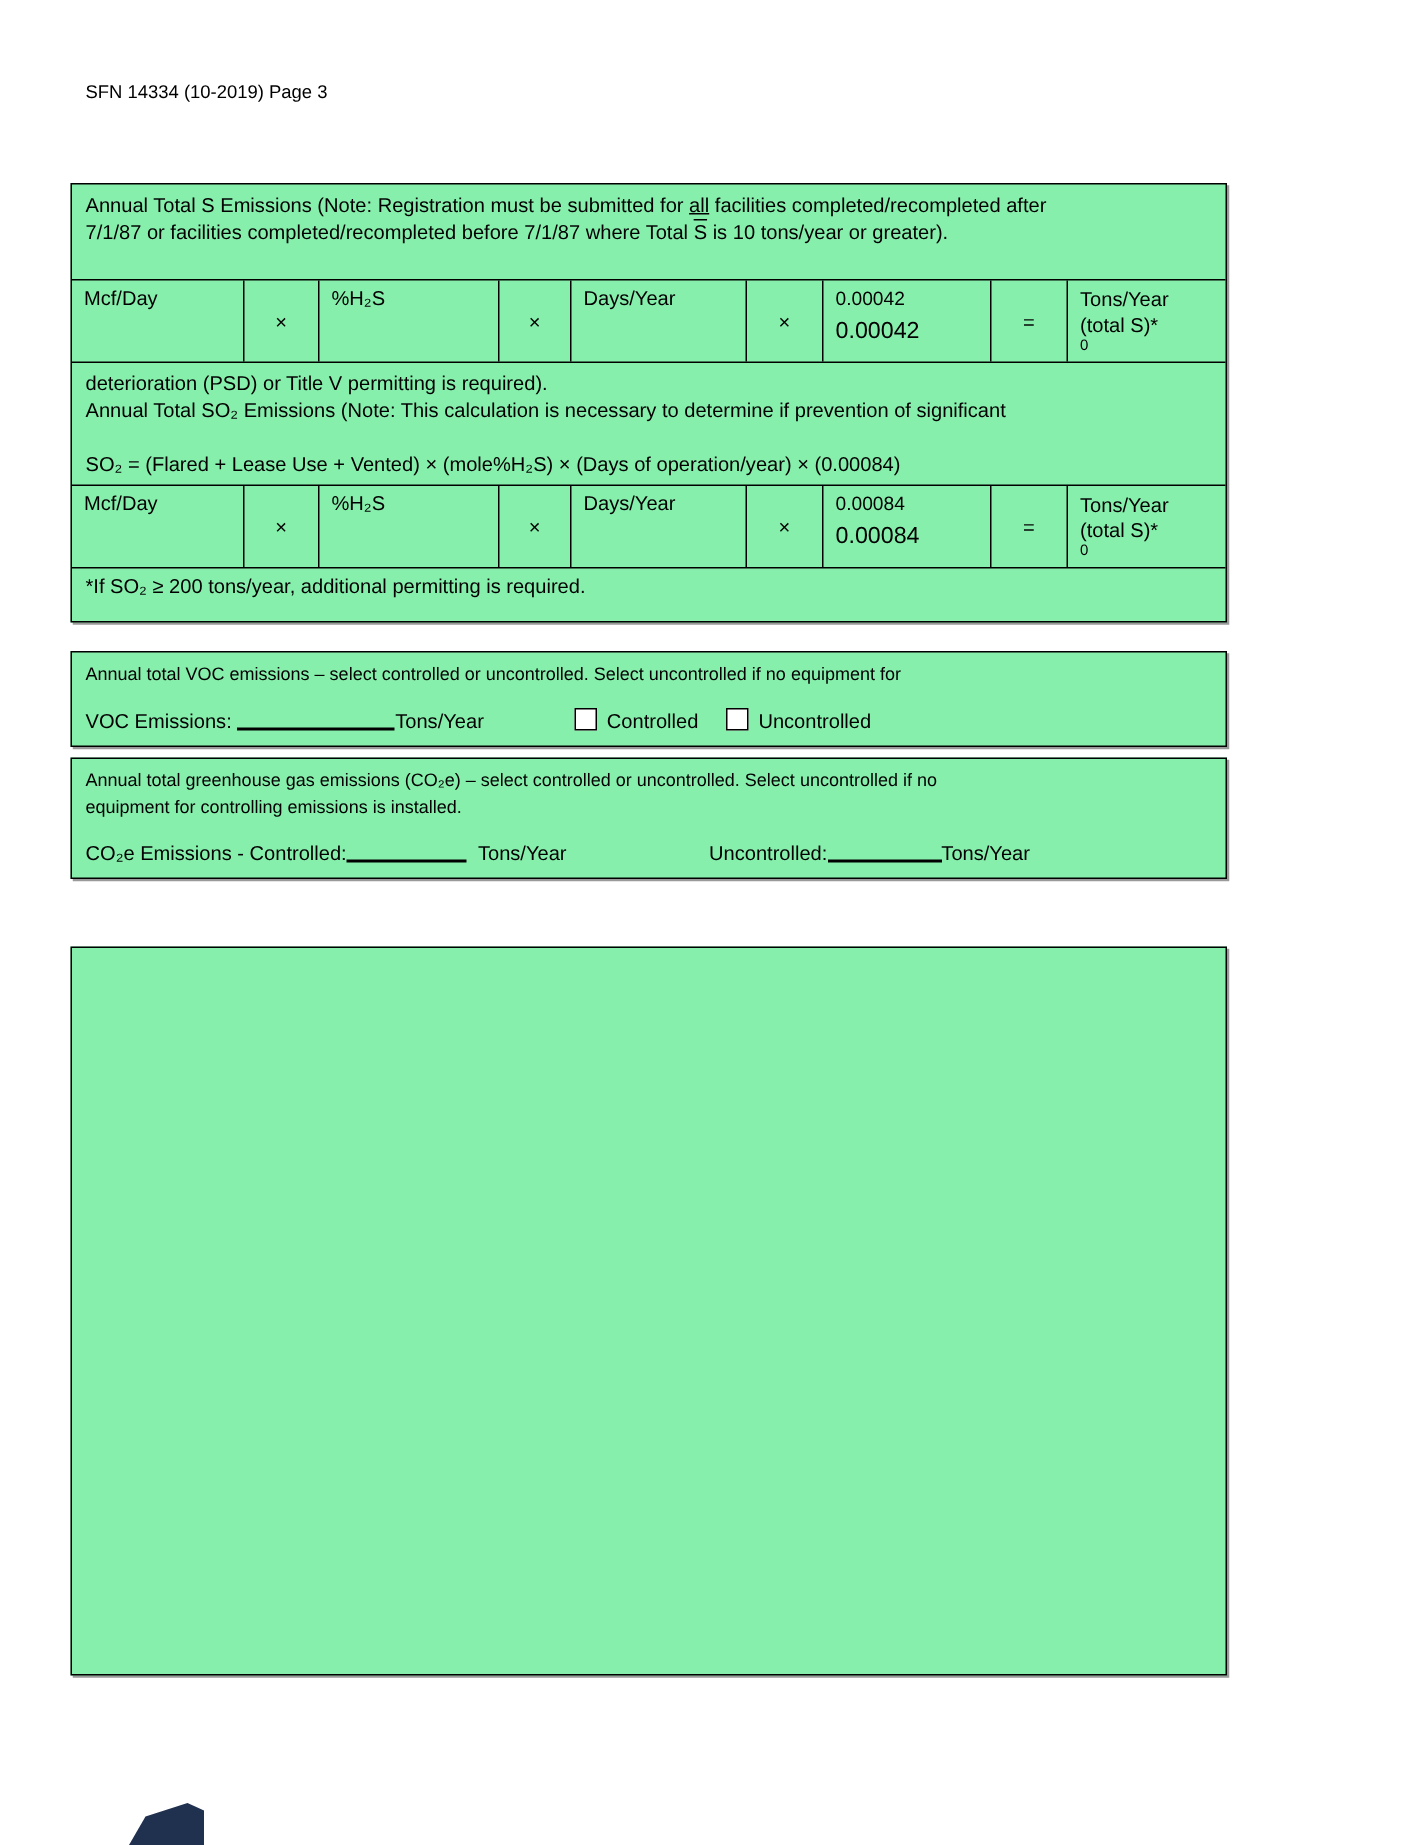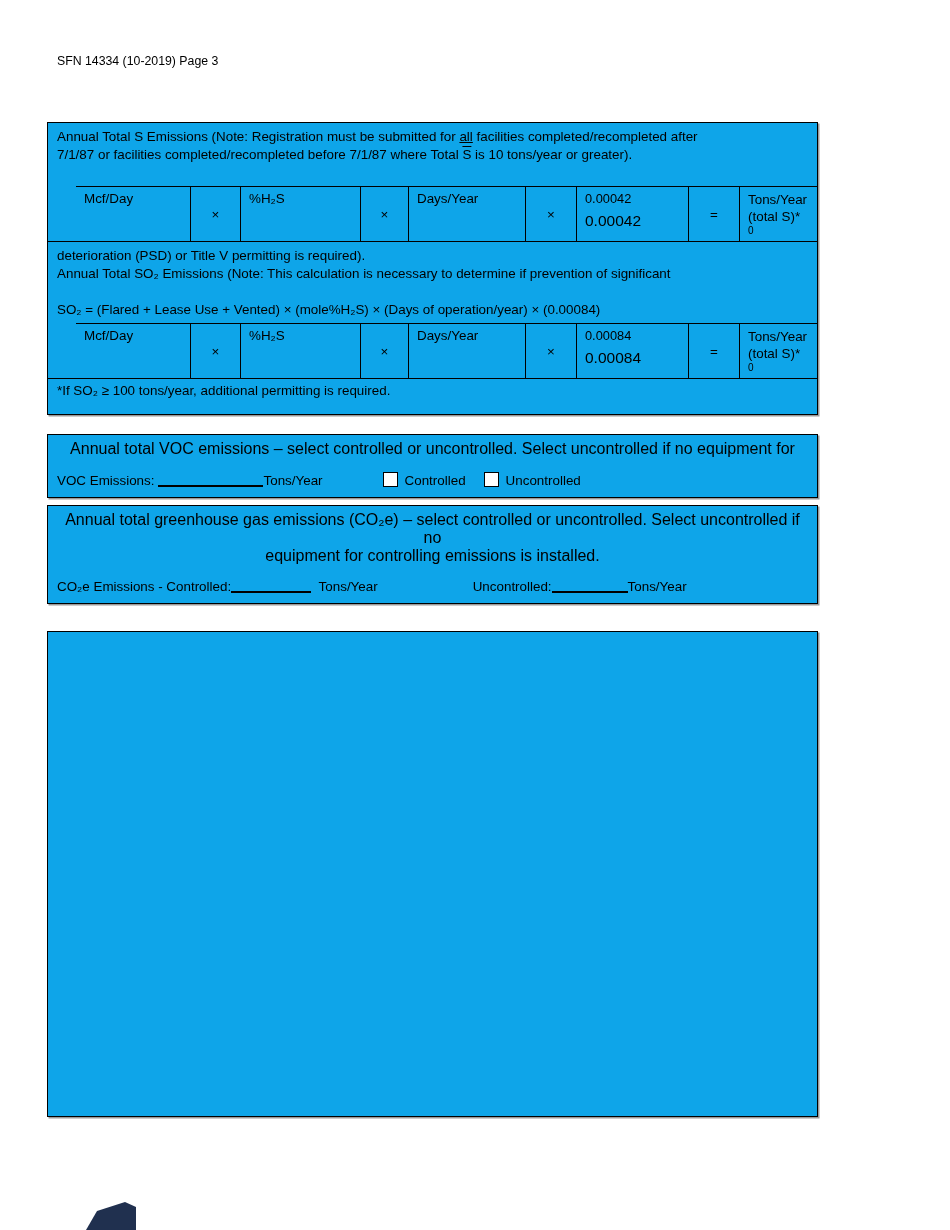--- a/index.html
+++ b/index.html
@@ -7,46 +7,46 @@
     position:relative; width:950px; height:1230px; background:#ffffff;
     font-family:"Liberation Sans","DejaVu Sans",sans-serif; color:#000;
     overflow:hidden;
   }
   .hdr { position:absolute; left:57px; top:54px; font-size:12.3px; }
   .sec-title { position:absolute; left:57px; font-size:14px; font-weight:bold; letter-spacing:.2px;margin-top:39px; }
   #sec-e { top:104px; }
   #sec-f { top:611px; }
 
   .formbox { position:absolute; left:47px; width:771px; border:1px solid #000;
-             box-shadow:1.5px 1.5px 0 #9a9a9a; background:#0ea5e9; box-sizing:border-box; }
+             box-shadow:1.5px 1.5px 0 #9a9a9a; background:#86efac; box-sizing:border-box; }
   #boxA { top:122px; }
   #boxB { top:434px; }
   #boxC { top:505px; }
   #comments-box { top:631px; height:486px; }
 
   .note { padding:5px 9px 4px 9px; font-size:13.4px; line-height:18px; }
   .note .spacer { height:18px; }
   .u-all { text-decoration:underline; }
   .o-s   { text-decoration:overline; }
 
-  .calc-row { display:flex; border-top:1px solid #000; height:55px; box-sizing:border-box; font-size:13.4px;margin-left:28px; }
+  .calc-row { display:flex; border-top:1px solid #000; height:55px; box-sizing:border-box; font-size:13.4px; }
   .calc-row + .note, .calc-row + .foot { border-top:1px solid #000; }
   .cell { border-right:1px solid #000; box-sizing:border-box; padding:4px 8px; }
   .cell:last-child { border-right:none; }
   .c1 { width:115px; } .c2 { width:50px; } .c3 { width:120px; } .c4 { width:48px; }
   .c5 { width:117px; } .c6 { width:51px; } .c7 { width:112px; } .c8 { width:51px; }
   .c9 { flex:1; }
   .op-cell { display:flex; align-items:center; justify-content:center; padding:0; }
   .factor-label { font-size:12.8px; }
   .factor-value { font-size:15.5px; margin-top:6px; }
   .res-line { line-height:17px; }
   .res-zero { font-size:10px; line-height:11px; }
   .foot { padding:4px 9px; font-size:13.4px; height:36px; box-sizing:border-box; border-top:1px solid #000; }
 
-  .para { padding:5px 9px 0 9px; font-size:16px; line-height:18px;text-align:center; }
+  .para { padding:5px 9px 0 9px; font-size:12px; line-height:18px; }
   .field-line { padding:14px 9px 9px 9px; font-size:13.4px; white-space:nowrap; }
   .blank { display:inline-block; border-bottom:2.5px solid #000; height:12px; vertical-align:-2px; }
   .blank.voc { width:105px; margin-left:4px; }
   .blank.co2c { width:80px; }
   .blank.co2u { width:76px; }
   .chk { display:inline-block; width:13px; height:13px; border:1.5px solid #000; background:#fff;
          vertical-align:-2px; margin-right:7px; }
   .gap-voc { margin-left:60px; }
   .gap-chk { margin-left:18px; }
   .gap-co2 { margin-left:95px; }
@@ -113,21 +113,21 @@
         <div class="factor-value">0.00084</div>
       </div>
       <div class="cell c8 op-cell">=</div>
       <div class="cell c9">
         <div class="res-line">Tons/Year</div>
         <div class="res-line">(total S)*</div>
         <div class="res-zero">0</div>
       </div>
     </div>
 
-    <div class="foot">*If SO₂ ≥ 100 tons/year, additional permitting is required.</div>
+    <div class="foot">*If SO₂ ≥ 200 tons/year, additional permitting is required.</div>
   </div>
 
   <div class="formbox" id="boxB">
     <div class="para">
       <div>Annual total VOC emissions – select controlled or uncontrolled. Select uncontrolled if no equipment for</div>
     </div>
     <div class="field-line">
       <span>VOC Emissions:</span><span class="blank voc"></span><span>Tons/Year</span><span class="gap-voc"></span><span class="chk"></span><span>Controlled</span><span class="gap-chk"></span><span class="chk"></span><span>Uncontrolled</span>
     </div>
   </div>

